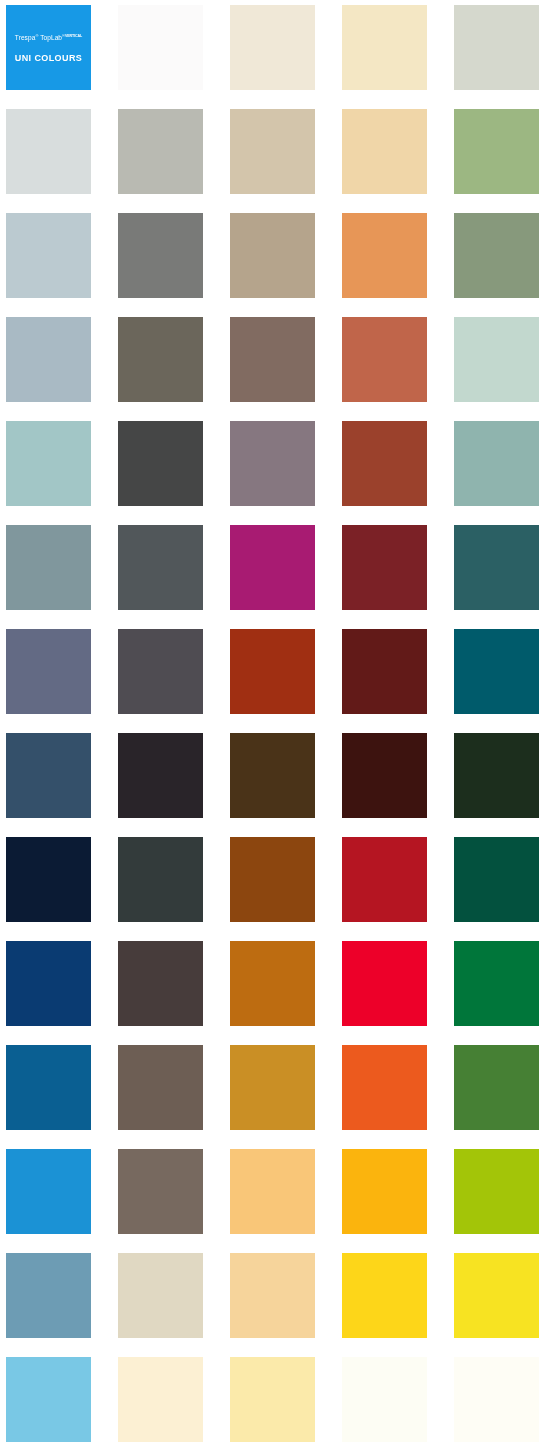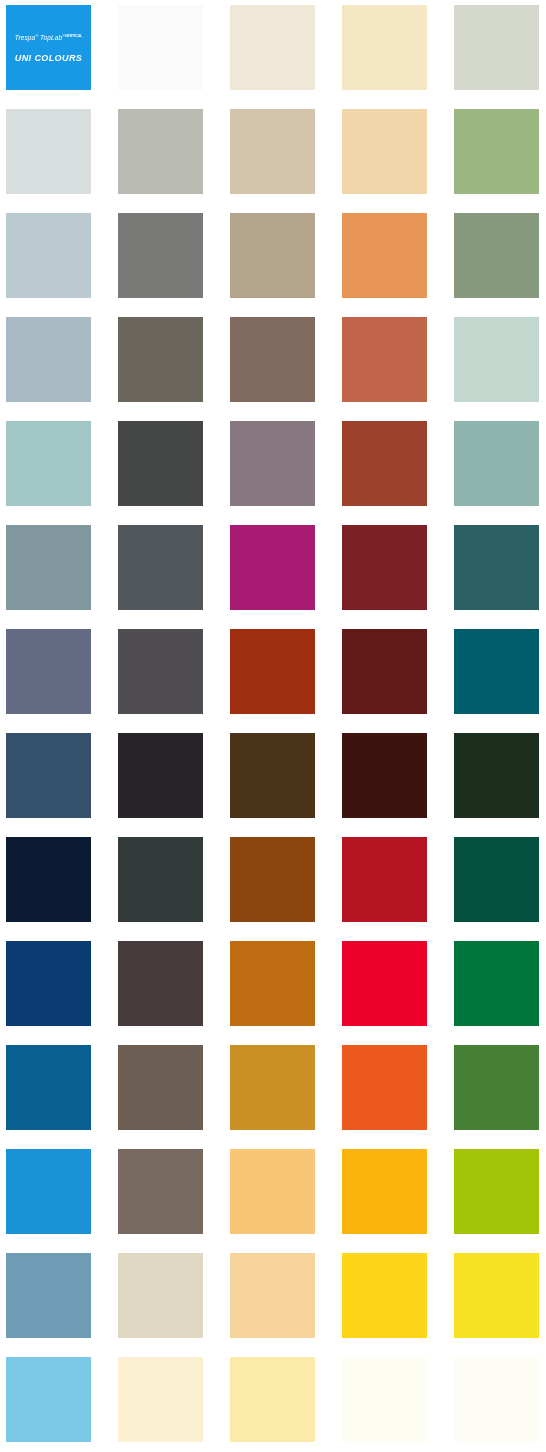--- a/index.html
+++ b/index.html
@@ -13,21 +13,20 @@
     height: 1452px;
     font-family: "Liberation Sans", sans-serif;
     overflow: hidden;
   }
 
   #palette-sheet {
     position: relative;
     width: 546px;
     height: 1360px;
     background: #ffffff;
-    font-style: italic;
   }
 
   .swatch-grid {
     position: absolute;
     left: 0;
     top: 0;
     width: 546px;
     height: 1452px;
   }
 

